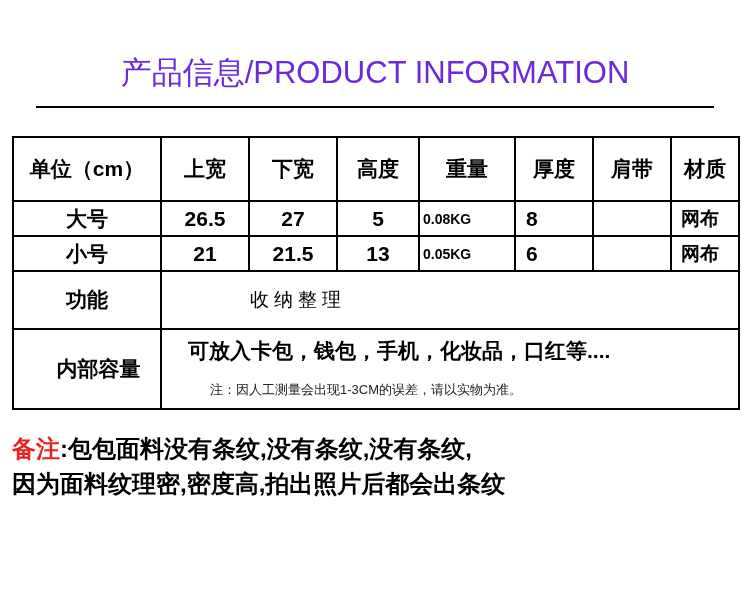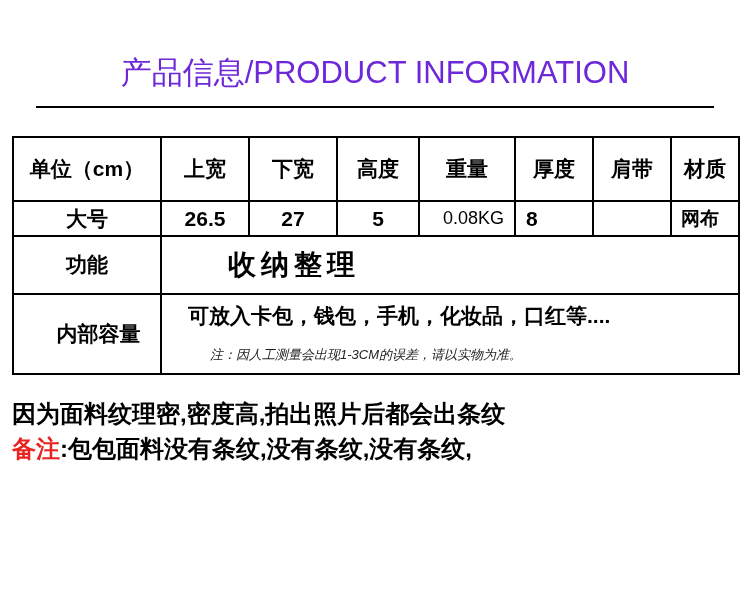--- a/index.html
+++ b/index.html
@@ -80,24 +80,24 @@
     border-top: 2px solid #000;
   }
   .sizerow.last td {
     border-bottom: 2px solid #000;
   }
   .sizerow td.num {
     font-weight: bold;
     font-size: 21px;
   }
   .sizerow td.wt {
-    font-size: 18px;
-    font-weight: normal;
-    text-align: left;
-    padding-left: 23px;
+    font-size: 14px;
+    font-weight: bold;
+    text-align: left;
+    padding-left: 3px;
   }
   .sizerow td.thick {
     text-align: left;
     padding-left: 10px;
   }
   .sizerow td.mat {
     font-size: 19px;
     text-align: right;
     padding-right: 19px;
   }
@@ -108,25 +108,25 @@
 
   
   .funcrow td {
     height: 54px;
   }
   .funcrow .lab {
     font-size: 21px;
     font-weight: bold;
   }
   .funcrow .val {
-    font-size: 28px;
-    font-weight: bold;
+    font-size: 19px;
+    font-weight: normal;
     letter-spacing: 5px;
     text-align: left;
-    padding-left: 66px;
+    padding-left: 88px;
   }
 
   
   .caprow td {
     height: 76px;
     padding-left: 24px;
   }
   .caprow .lab {
     font-size: 21px;
     font-weight: bold;
@@ -138,21 +138,20 @@
   .cap-main {
     font-size: 21px;
     font-weight: bold;
     line-height: 1.15;
   }
   .cap-note {
     font-size: 13px;
     color: #222222;
     margin-top: 18px;
     padding-left: 22px;
-    font-style: italic;
   }
 
   
   .remark {
     margin: 22px 0 0 12px;
     line-height: 1.45;
   }
   .remark-line {
     font-size: 24px;
     font-weight: bold;
@@ -204,37 +203,47 @@
         <td>大号</td>
         <td class="num">26.5</td>
         <td class="num">27</td>
         <td class="num">5</td>
         <td class="wt">0.08KG</td>
         <td class="thick">8</td>
         <td class="empty"></td>
         <td class="mat">网布</td>
       </tr>
 
+      <tr class="sizerow last">
+        <td>小号</td>
+        <td class="num">21</td>
+        <td class="num">21.5</td>
+        <td class="num">13</td>
+        <td class="wt">0.05KG</td>
+        <td class="thick">6</td>
+        <td class="empty"></td>
+        <td class="mat">网布</td>
+      </tr>
 
       <tr class="funcrow">
         <td class="lab">功能</td>
         <td class="val" colspan="7">收纳整理</td>
       </tr>
 
       <tr class="caprow">
         <td class="lab">内部容量</td>
         <td class="val" colspan="7">
           <div class="cap-main">可放入卡包，钱包，手机，化妆品，口红等....</div>
           <div class="cap-note">注：因人工测量会出现1-3CM的误差，请以实物为准。</div>
         </td>
       </tr>
     </tbody>
       </table>
   </div>
 
   <div class="remark">
-    <div class="remark-line remark-text">因为面料纹理密,密度高,拍出照片后都会出条纹</div>
     <div class="remark-line">
       <span class="remark-label">备注</span><span class="remark-text">:</span><span class="remark-text">包包面料没有条纹,没有条纹,没有条纹,</span>
     </div>
+    <div class="remark-line remark-text">因为面料纹理密,密度高,拍出照片后都会出条纹</div>
   </div>
 
 </div>
 
 </body></html>

